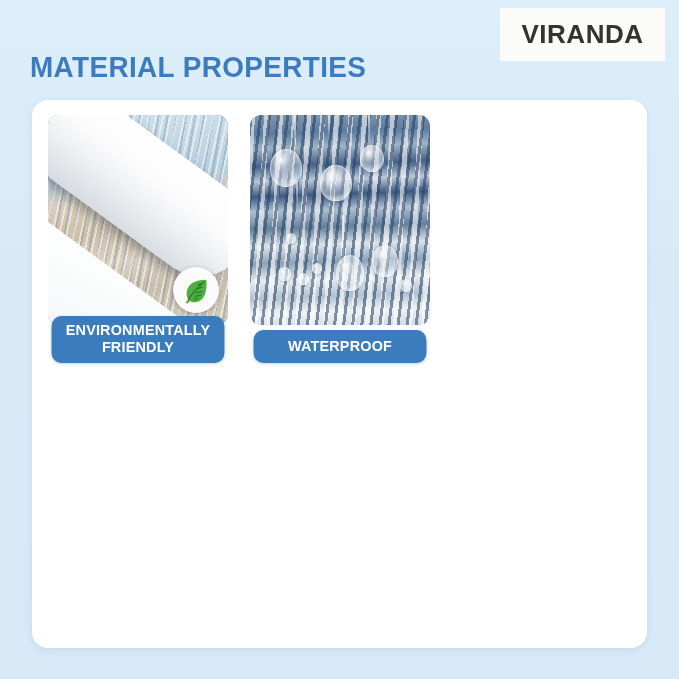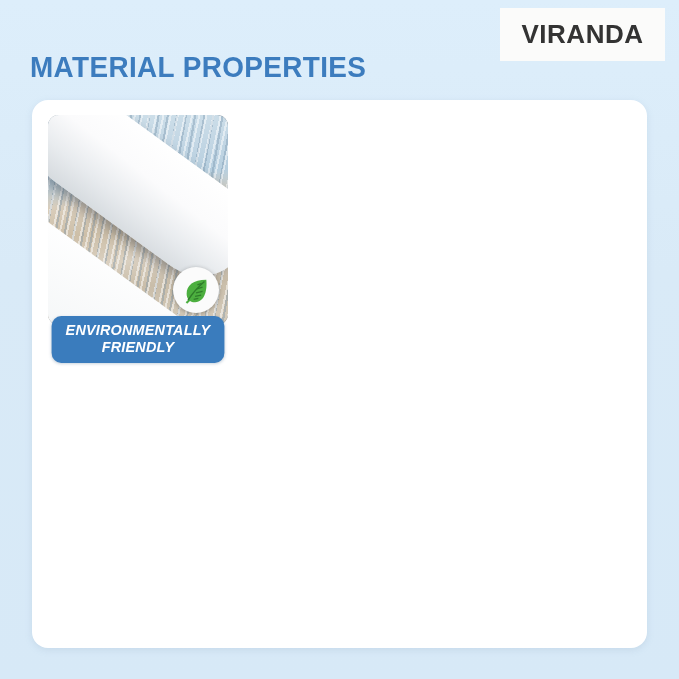--- a/index.html
+++ b/index.html
@@ -77,21 +77,20 @@
     display: grid;
     grid-template-columns: repeat(3, 180px);
     grid-template-rows: repeat(2, 248px);
     column-gap: 22px;
     row-gap: 22px;
   }
   .card {
     position: relative;
     width: 180px;
     height: 248px;
-    font-style: italic;
   }
   .card-image {
     position: absolute;
     left: 0;
     top: 0;
     width: 180px;
     height: 210px;
     border-radius: 11px;
     overflow: hidden;
     background: #e9eef2;
@@ -465,17 +464,38 @@
           </svg>
         </div>
       </div>
       <div class="card-label two-line">
         <span>ENVIRONMENTALLY</span><br>
         <span>FRIENDLY</span>
       </div>
     </div>
 
 
+    <div class="card">
+      <div class="card-image">
+        <div class="sea"></div>
+        <div class="trail" style="left:44px; top:0;  height:36px;"></div>
+        <div class="trail" style="left:78px; top:0;  height:22px;"></div>
+        <div class="trail" style="left:118px;top:0;  height:28px;"></div>
+        <div class="trail" style="left:46px; top:66px; height:26px;"></div>
+        <div class="trail" style="left:92px; top:100px; height:42px;"></div>
+        <div class="drop" style="left:20px; top:34px; width:30px; height:36px;"></div>
+        <div class="drop" style="left:70px; top:50px; width:30px; height:34px;"></div>
+        <div class="drop" style="left:110px;top:30px; width:22px; height:25px;"></div>
+        <div class="drop" style="left:86px; top:140px; width:26px; height:34px;"></div>
+        <div class="drop" style="left:122px;top:130px; width:24px; height:30px;"></div>
+        <div class="drop" style="left:28px; top:152px; width:11px; height:12px;"></div>
+        <div class="drop" style="left:48px; top:158px; width:9px;  height:10px;"></div>
+        <div class="drop" style="left:62px; top:148px; width:8px;  height:9px;"></div>
+        <div class="drop" style="left:36px; top:118px; width:8px;  height:9px;"></div>
+        <div class="drop" style="left:150px;top:164px; width:10px; height:11px;"></div>
+      </div>
+      <div class="card-label">WATERPROOF</div>
+    </div>
 
 
 
   </div>
 </div>
 
 </body></html>

